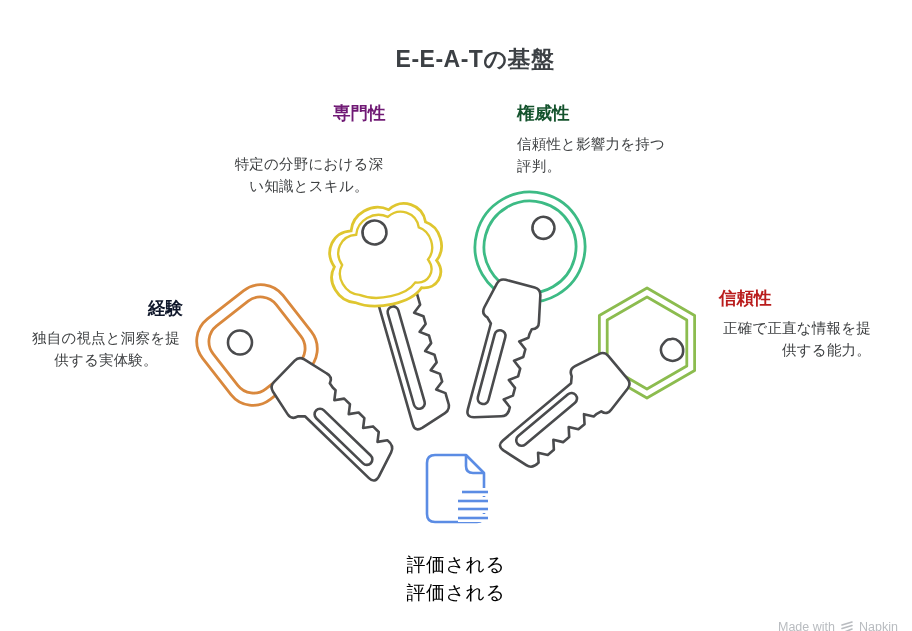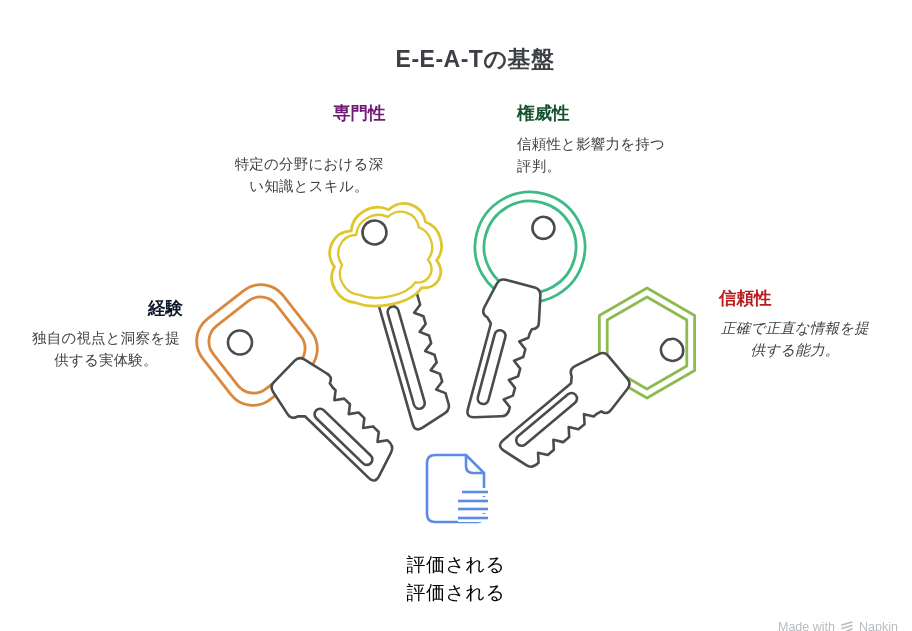--- a/index.html
+++ b/index.html
@@ -16,21 +16,21 @@
   .lbl-authority      { left:517px; top:101px; color:#14532d; }
   .lbl-experience     { left:148px; top:296px; color:#0f172a; }
   .lbl-trust          { left:719px; top:286px; color:#b91c1c; }
   .sec-desc {
     position:absolute; width:152px; font-size:14.5px; color:#3e4042;
     line-height:1.5; letter-spacing:0.2px;
   }
   .desc-expertise  { left:233px; top:134px; text-align:center;margin-top:20px; }
   .desc-authority  { left:517px; top:134px; text-align:left; }
   .desc-experience { left:30px;  top:318px; text-align:center;margin-top:10px; }
-  .desc-trust      { left:719px; top:318px; text-align:center;font-style:italic; }
+  .desc-trust      { left:719px; top:318px; text-align:right; }
 
   .key { position:absolute; width:140px; height:250px; }
   .key-experience { left:187px; top:283px; transform:rotate(-46deg); transform-origin:70px 62px; }
   .key-expertise  { left:313px; top:191px; transform:rotate(-16deg); transform-origin:70px 64px; }
   .key-authority  { left:460px; top:185px; transform:rotate(15deg);  transform-origin:70px 62px; }
   .key-trust      { left:577px; top:281px; transform:rotate(50deg);  transform-origin:70px 62px; }
 
   .key .metal { fill:#ffffff; stroke:#4a4b4d; stroke-width:2.6; stroke-linejoin:round; }
   .key .hole  { fill:#ffffff; stroke:#4a4b4d; stroke-width:2.6; }
   .key .head-orange { fill:#ffffff; stroke:#d9883d; stroke-width:2.8; }

